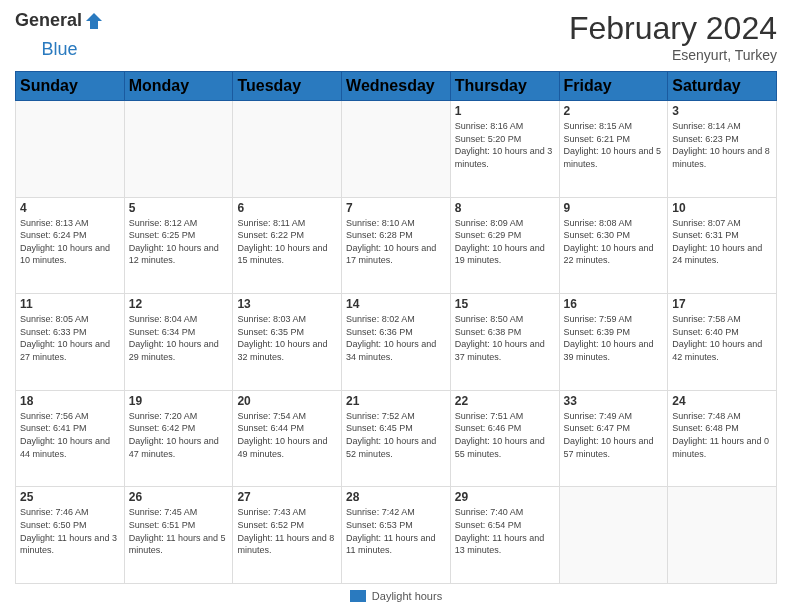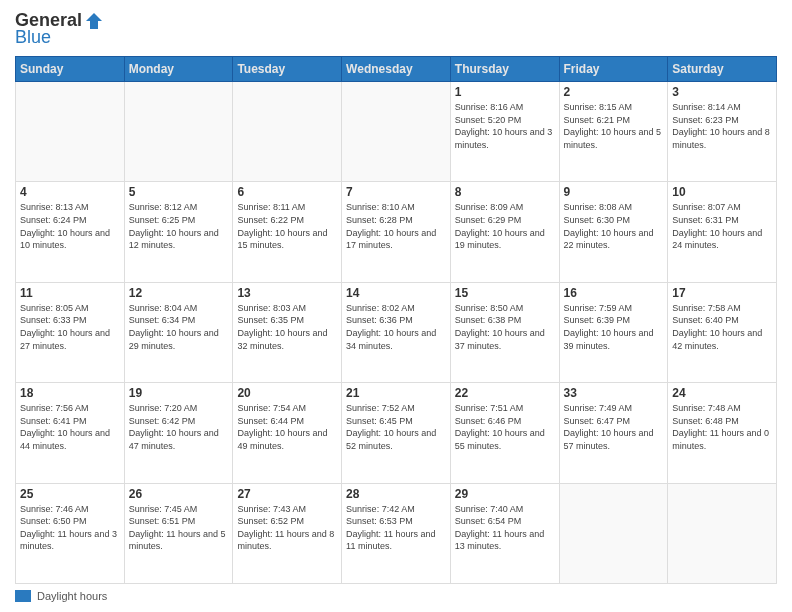--- a/index.html
+++ b/index.html
@@ -19,21 +19,22 @@
     }
     .header {
       display: flex;
       justify-content: space-between;
       align-items: flex-start;
       margin-bottom: 8px;
     }
     .logo {
       display: flex;
       flex-direction: column;
-      align-items: flex-start;
+      align-items: center;
+      gap: 12px;
     }
     .logo-text {
       display: flex;
       align-items: center;
     }
     .logo-general {
       font-size: 18px;
       font-weight: bold;
       color: #333;
     }
@@ -61,23 +62,23 @@
     }
     .calendar {
       flex: 1;
       border: 1px solid #ccc;
       border-collapse: collapse;
       width: 100%;
       table-layout: fixed;
     }
     .calendar th {
       background: #2a7abf;
-      color: #e5e5e5;
+      color: #000000;
       padding: 5px 4px;
-      font-size: 12px;
+      font-size: 16px;
       font-weight: bold;
       text-align: left;
       border: 1px solid #1a5a9f;
     }
     .calendar td {
       border: 1px solid #ddd;
       vertical-align: top;
       padding: 3px 4px;
       font-size: 9.5px;
       color: #333;
@@ -96,20 +97,21 @@
       font-size: 9px;
       line-height: 1.4;
       color: #444;
     }
     .footer {
       margin-top: 6px;
       display: flex;
       align-items: center;
       font-size: 11px;
       color: #555;
+      justify-content: center;
     }
     .legend-box {
       width: 16px;
       height: 12px;
       background: #2a7abf;
       margin-right: 6px;
       display: inline-block;
     }
   </style>
 </head>
@@ -120,20 +122,22 @@
     <div class="logo">
       <div class="logo-text">
         <span class="logo-general">General</span>
         <svg class="logo-icon" viewBox="0 0 20 20">
           <polygon points="10,2 18,10 14,10 14,18 6,18 6,10 2,10" fill="#2a7abf"></polygon>
         </svg>
       </div>
       <span class="logo-blue" style="margin-top:-4px;">Blue</span>
     </div>
     <div class="title-area">
+      <div class="month-title">February 2024</div>
+      <div class="location">Esenyurt, Turkey</div>
     </div>
   </div>
 
   <table class="calendar">
     <thead>
       <tr>
       <th>Sunday</th>
           <th>Monday</th>
           <th>Tuesday</th>
           <th>Wednesday</th>

